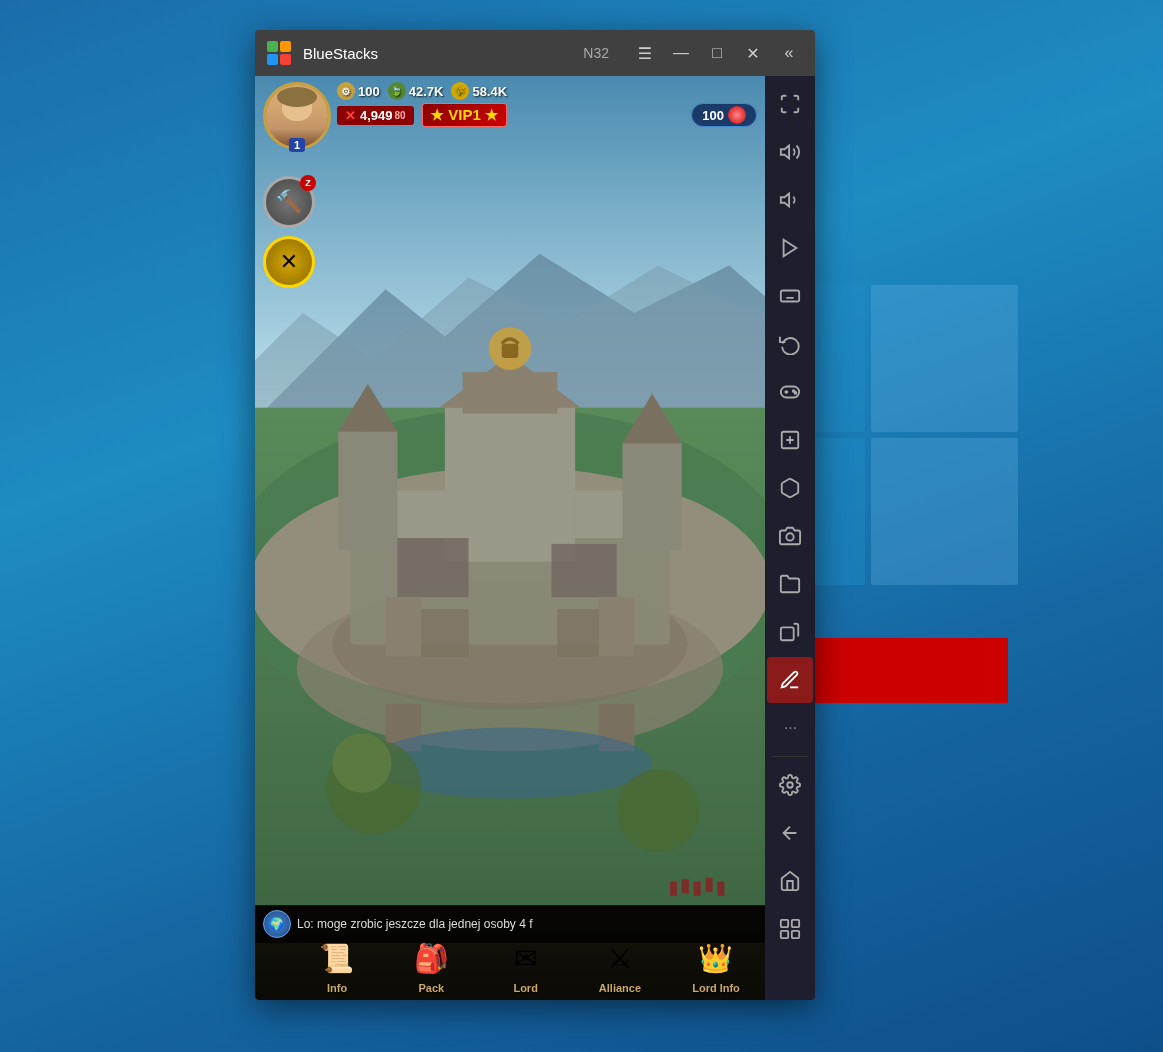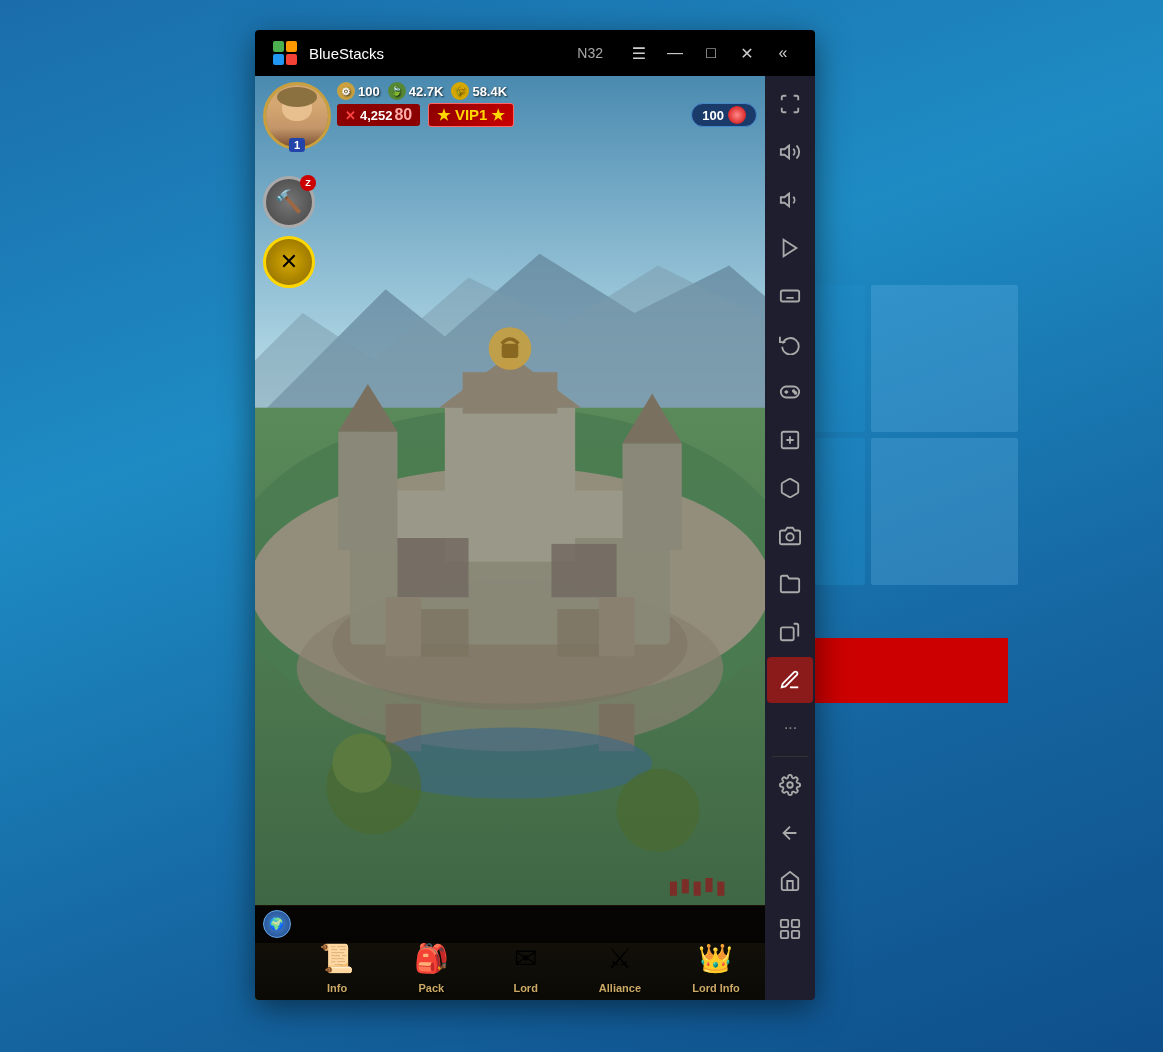--- a/index.html
+++ b/index.html
@@ -29,25 +29,25 @@
       height: 970px;
       border-radius: 4px;
       overflow: hidden;
       box-shadow: 0 8px 32px rgba(0,0,0,0.5);
       display: flex;
       flex-direction: column;
     }
 
     
     .title-bar {
-      background: #000000;
+      background: #404040;
       height: 46px;
       display: flex;
       align-items: center;
-      padding: 0 16px;
+      padding: 0 10px;
       gap: 10px;
       flex-shrink: 0;
       justify-content: flex-end;
     }
     .bs-logo {
       width: 28px;
       height: 28px;
       display: flex;
       align-items: center;
       justify-content: center;
@@ -206,21 +206,21 @@
       border-radius: 3px;
       padding: 2px 8px;
       color: white;
       font-size: 13px;
       font-weight: bold;
       display: flex;
       align-items: center;
       gap: 2px;
     }
     .health-sub {
-      font-size: 16px;
+      font-size: 10px;
       color: #ffaaaa;
     }
     .vip-badge {
       background: linear-gradient(135deg, #8b0000, #cc0000);
       border: 1px solid #ff6666;
       border-radius: 3px;
       padding: 2px 8px;
       color: #ffd700;
       font-size: 15px;
       font-weight: bold;
@@ -577,21 +577,21 @@
               <span>42.7K</span>
             </div>
             <div class="stat-item">
               <div class="stat-icon gold" style="font-size:9px;">🌾</div>
               <span>58.4K</span>
             </div>
           </div>
           <div class="hud-row2">
             <div class="health-bar">
               <span style="color:#ff4444;margin-right:2px;">✕</span>
-              <span>4,252</span>
+              <span>4,949</span>
               <span class="health-sub">80</span>
             </div>
             <div class="vip-badge">
               <span style="color:#ffd700;">★</span>
               <span>VIP1</span>
               <span style="color:#ffd700;">★</span>
             </div>
             <div class="gem-container">
               <span>100</span>
               <div class="gem-icon"></div>
@@ -608,20 +608,23 @@
         <div class="side-btn gold-btn">
           ✕
         </div>
       </div>
 
       <div class="game-bottom">
         <div class="bottom-nav">
 
           <div class="bottom-chat">
             <div class="chat-globe">🌍</div>
+            <span class="chat-text">
+              <span>Lo</span><span>: moge zrobic jeszcze dla jednej osoby 4 f</span>
+            </span>
           </div>
 
           <div class="nav-items">
             <div class="nav-item">
               <div class="nav-icon">📜</div>
               <span class="nav-label">Info</span>
             </div>
             <div class="nav-item">
               <div class="nav-icon">🎒</div>
               <span class="nav-label">Pack</span>

